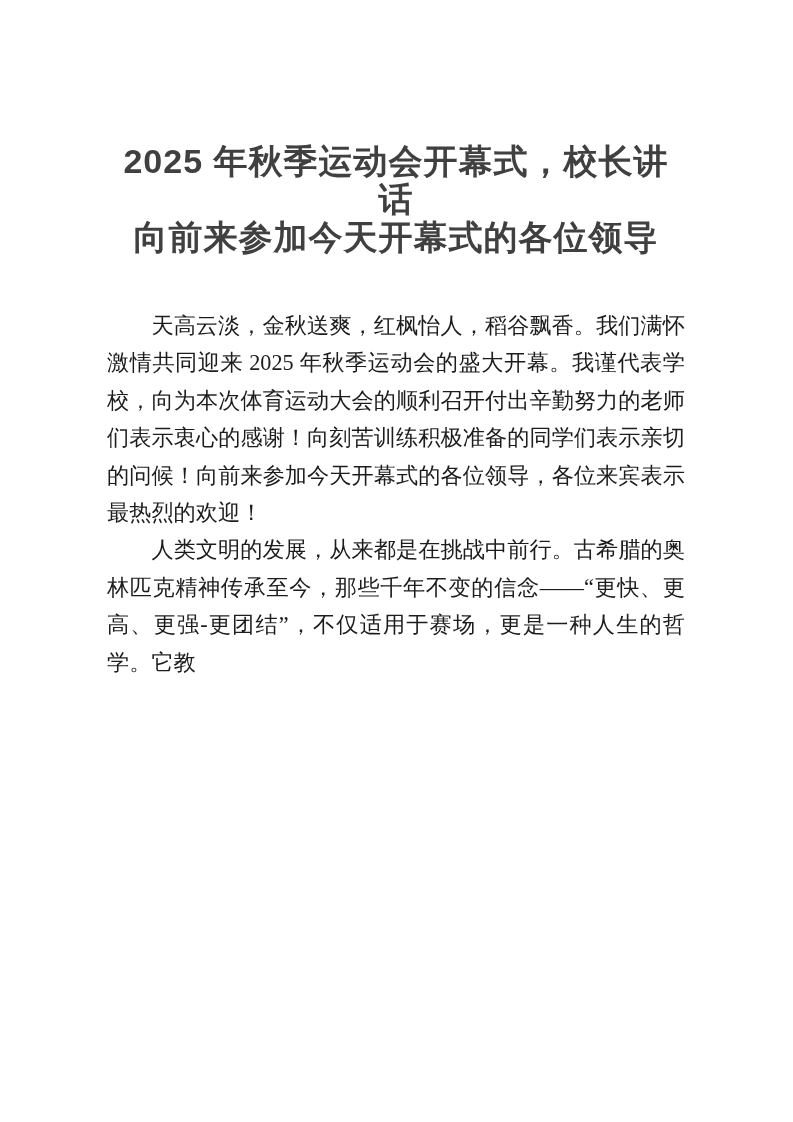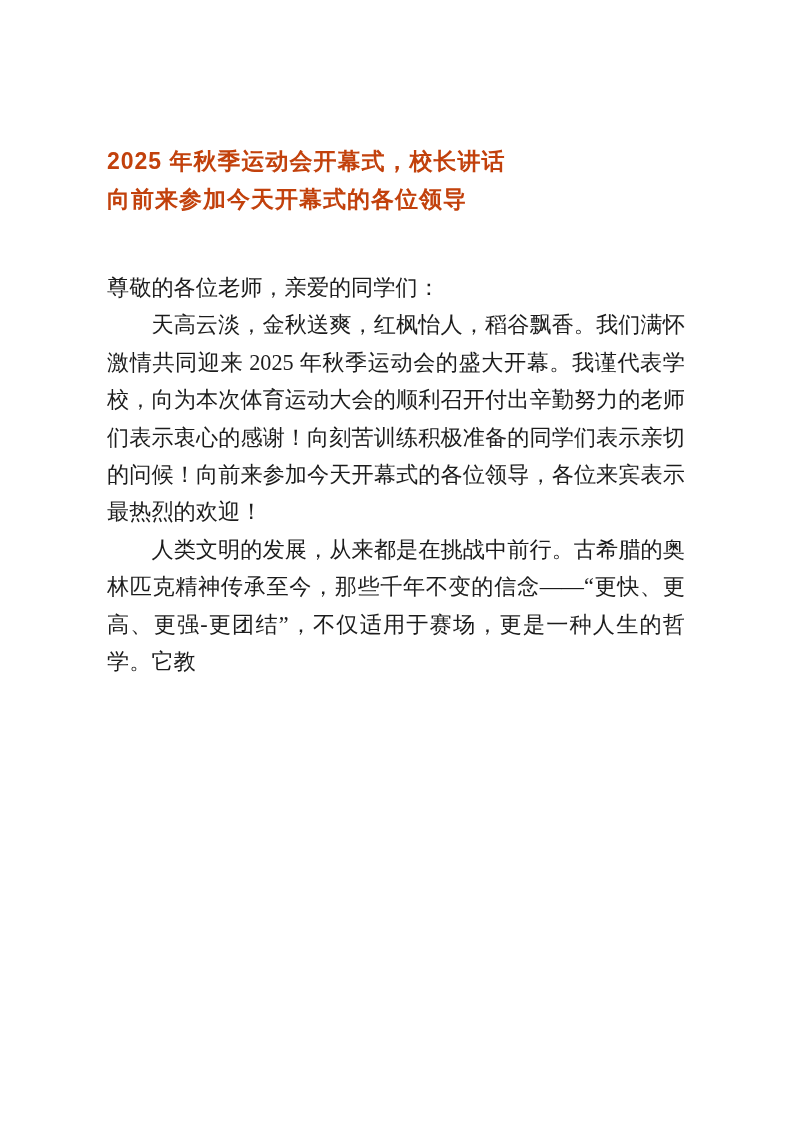--- a/index.html
+++ b/index.html
@@ -11,25 +11,26 @@
     position: relative;
     width: 793px;
     height: 1122px;
     background: #ffffff;
     overflow: hidden;
     box-sizing: border-box;
     padding: 142px 108px 0 107px;
     color: #111111;
   }
   .doc-title {
+    text-align: center;
     font-family: "Liberation Sans", "DejaVu Sans", sans-serif;
     font-weight: bold;
-    font-size: 23px;
+    font-size: 34px;
     line-height: 38px;
-    color: #c2410c;
+    color: #404040;
     letter-spacing: 1px;
     margin: 0;
   }
   .doc-body {
     margin-top: 51px;
     font-family: "Liberation Serif", "DejaVu Serif", serif;
     font-size: 22.2px;
     line-height: 37.4px;
     text-align: justify;
     color: #1c1c1c;
@@ -44,17 +45,16 @@
 </style>
 </head>
 <body>
 
 <div class="page">
   <h1 class="doc-title">
     <div>2025 年秋季运动会开幕式，校长讲话</div>
     <div>向前来参加今天开幕式的各位领导</div>
   </h1>
   <div class="doc-body">
-    <p>尊敬的各位老师，亲爱的同学们：</p>
     <p class="indent">天高云淡，金秋送爽，红枫怡人，稻谷飘香。我们满怀激情共同迎来 2025 年秋季运动会的盛大开幕。我谨代表学校，向为本次体育运动大会的顺利召开付出辛勤努力的老师们表示衷心的感谢！向刻苦训练积极准备的同学们表示亲切的问候！向前来参加今天开幕式的各位领导，各位来宾表示最热烈的欢迎！</p>
     <p class="indent">人类文明的发展，从来都是在挑战中前行。古希腊的奥林匹克精神传承至今，那些千年不变的信念——“更快、更高、更强-更团结”，不仅适用于赛场，更是一种人生的哲学。它教</p>
   </div>
 </div>
 
 </body></html>

